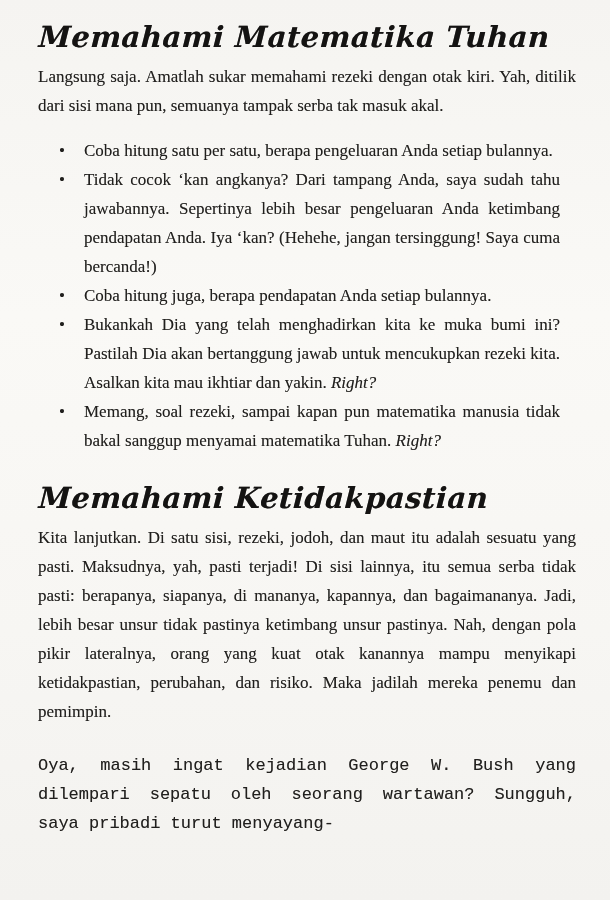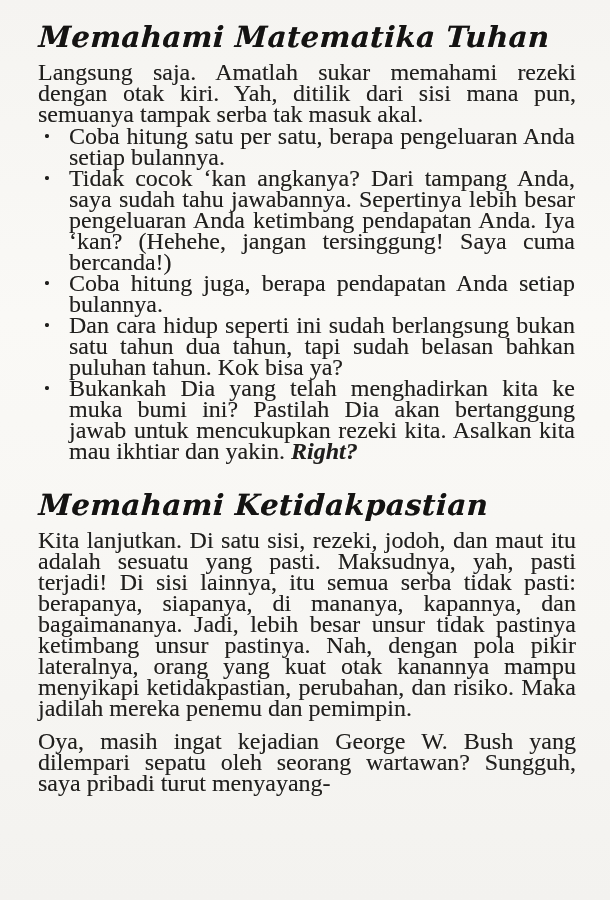--- a/index.html
+++ b/index.html
@@ -23,61 +23,61 @@
     font-size: 29px;
     line-height: 34px;
     letter-spacing: 0.5px;
     margin: 0 0 8px 0;
     color: #141312;
     transform: skewX(-3deg);
     transform-origin: left bottom;
     text-shadow: 0 0 0.6px rgba(20,19,18,0.55);
   }
   .body-text, .bullet-list li {
-    font-size: 24px;
-    line-height: 21px;
+    font-size: 17px;
+    line-height: 29px;
     text-align: justify;
     color: #201f1d;
     text-shadow: 0 0 0.3px rgba(32,31,29,0.4);
   }
   p.body-text { margin: 0; }
   ul.bullet-list {
     list-style: none;
-    margin: 1px; padding: 0;
+    margin: 16px; padding: 0;
   }
   ul.bullet-list li {
     position: relative;
     padding-left: 30px;
   }
   ul.bullet-list li::before {
     content: "\2022";
     position: absolute;
     left: 5px;
     top: 0;
     font-size: 17px;
   }
   h1.second-heading { margin-top: 26px; }
-  p.paragraph-spaced { margin-top: 12px; }
-  em.inline-italic { font-style: italic; font-weight: bold; }
+  p.paragraph-spaced { margin-top: 25px; font-family: Liberation Mono, monospace; }
+  em.inline-italic { font-style: italic; }
 </style>
 </head>
 <body>
 
 <div class="page">
 
   <h1 class="script-heading">Memahami Matematika Tuhan</h1>
 
   <p class="body-text">Langsung saja. Amatlah sukar memahami rezeki dengan otak kiri. Yah, ditilik dari sisi mana pun, semuanya tampak serba tak masuk akal.</p>
 
   <ul class="bullet-list">
     <li><span>Coba hitung satu per satu, berapa pengeluaran Anda setiap bulannya.</span><em class="inline-italic"></em></li>
     <li><span>Tidak cocok ‘kan angkanya? Dari tampang Anda, saya sudah tahu jawabannya. Sepertinya lebih besar pengeluaran Anda ketimbang pendapatan Anda. Iya ‘kan? (Hehehe, jangan tersinggung! Saya cuma bercanda!)</span><em class="inline-italic"></em></li>
     <li><span>Coba hitung juga, berapa pendapatan Anda setiap bulannya.</span><em class="inline-italic"></em></li>
-    <li><span>Dan cara hidup seperti ini sudah berlangsung bukan satu tahun dua tahun, tapi sudah belasan bahkan puluhan tahun. Kok bisa ya?</span><em class="inline-italic"></em></li>
     <li><span>Bukankah Dia yang telah menghadirkan kita ke muka bumi ini? Pastilah Dia akan bertanggung jawab untuk mencukupkan rezeki kita. Asalkan kita mau ikhtiar dan yakin. </span><em class="inline-italic">Right?</em></li>
+    <li><span>Memang, soal rezeki, sampai kapan pun matematika manusia tidak bakal sanggup menyamai matematika Tuhan. </span><em class="inline-italic">Right?</em></li>
   </ul>
 
   <h1 class="script-heading second-heading">Memahami Ketidakpastian</h1>
 
   <p class="body-text">Kita lanjutkan. Di satu sisi, rezeki, jodoh, dan maut itu adalah sesuatu yang pasti. Maksudnya, yah, pasti terjadi! Di sisi lainnya, itu semua serba tidak pasti: berapanya, siapanya, di mananya, kapannya, dan bagaimananya. Jadi, lebih besar unsur tidak pastinya ketimbang unsur pastinya. Nah, dengan pola pikir lateralnya, orang yang kuat otak kanannya mampu menyikapi ketidakpastian, perubahan, dan risiko. Maka jadilah mereka penemu dan pemimpin.</p>
 
   <p class="body-text paragraph-spaced">Oya, masih ingat kejadian George W. Bush yang dilempari sepatu oleh seorang wartawan? Sungguh, saya pribadi turut menyayang-</p>
 
 </div>
 

